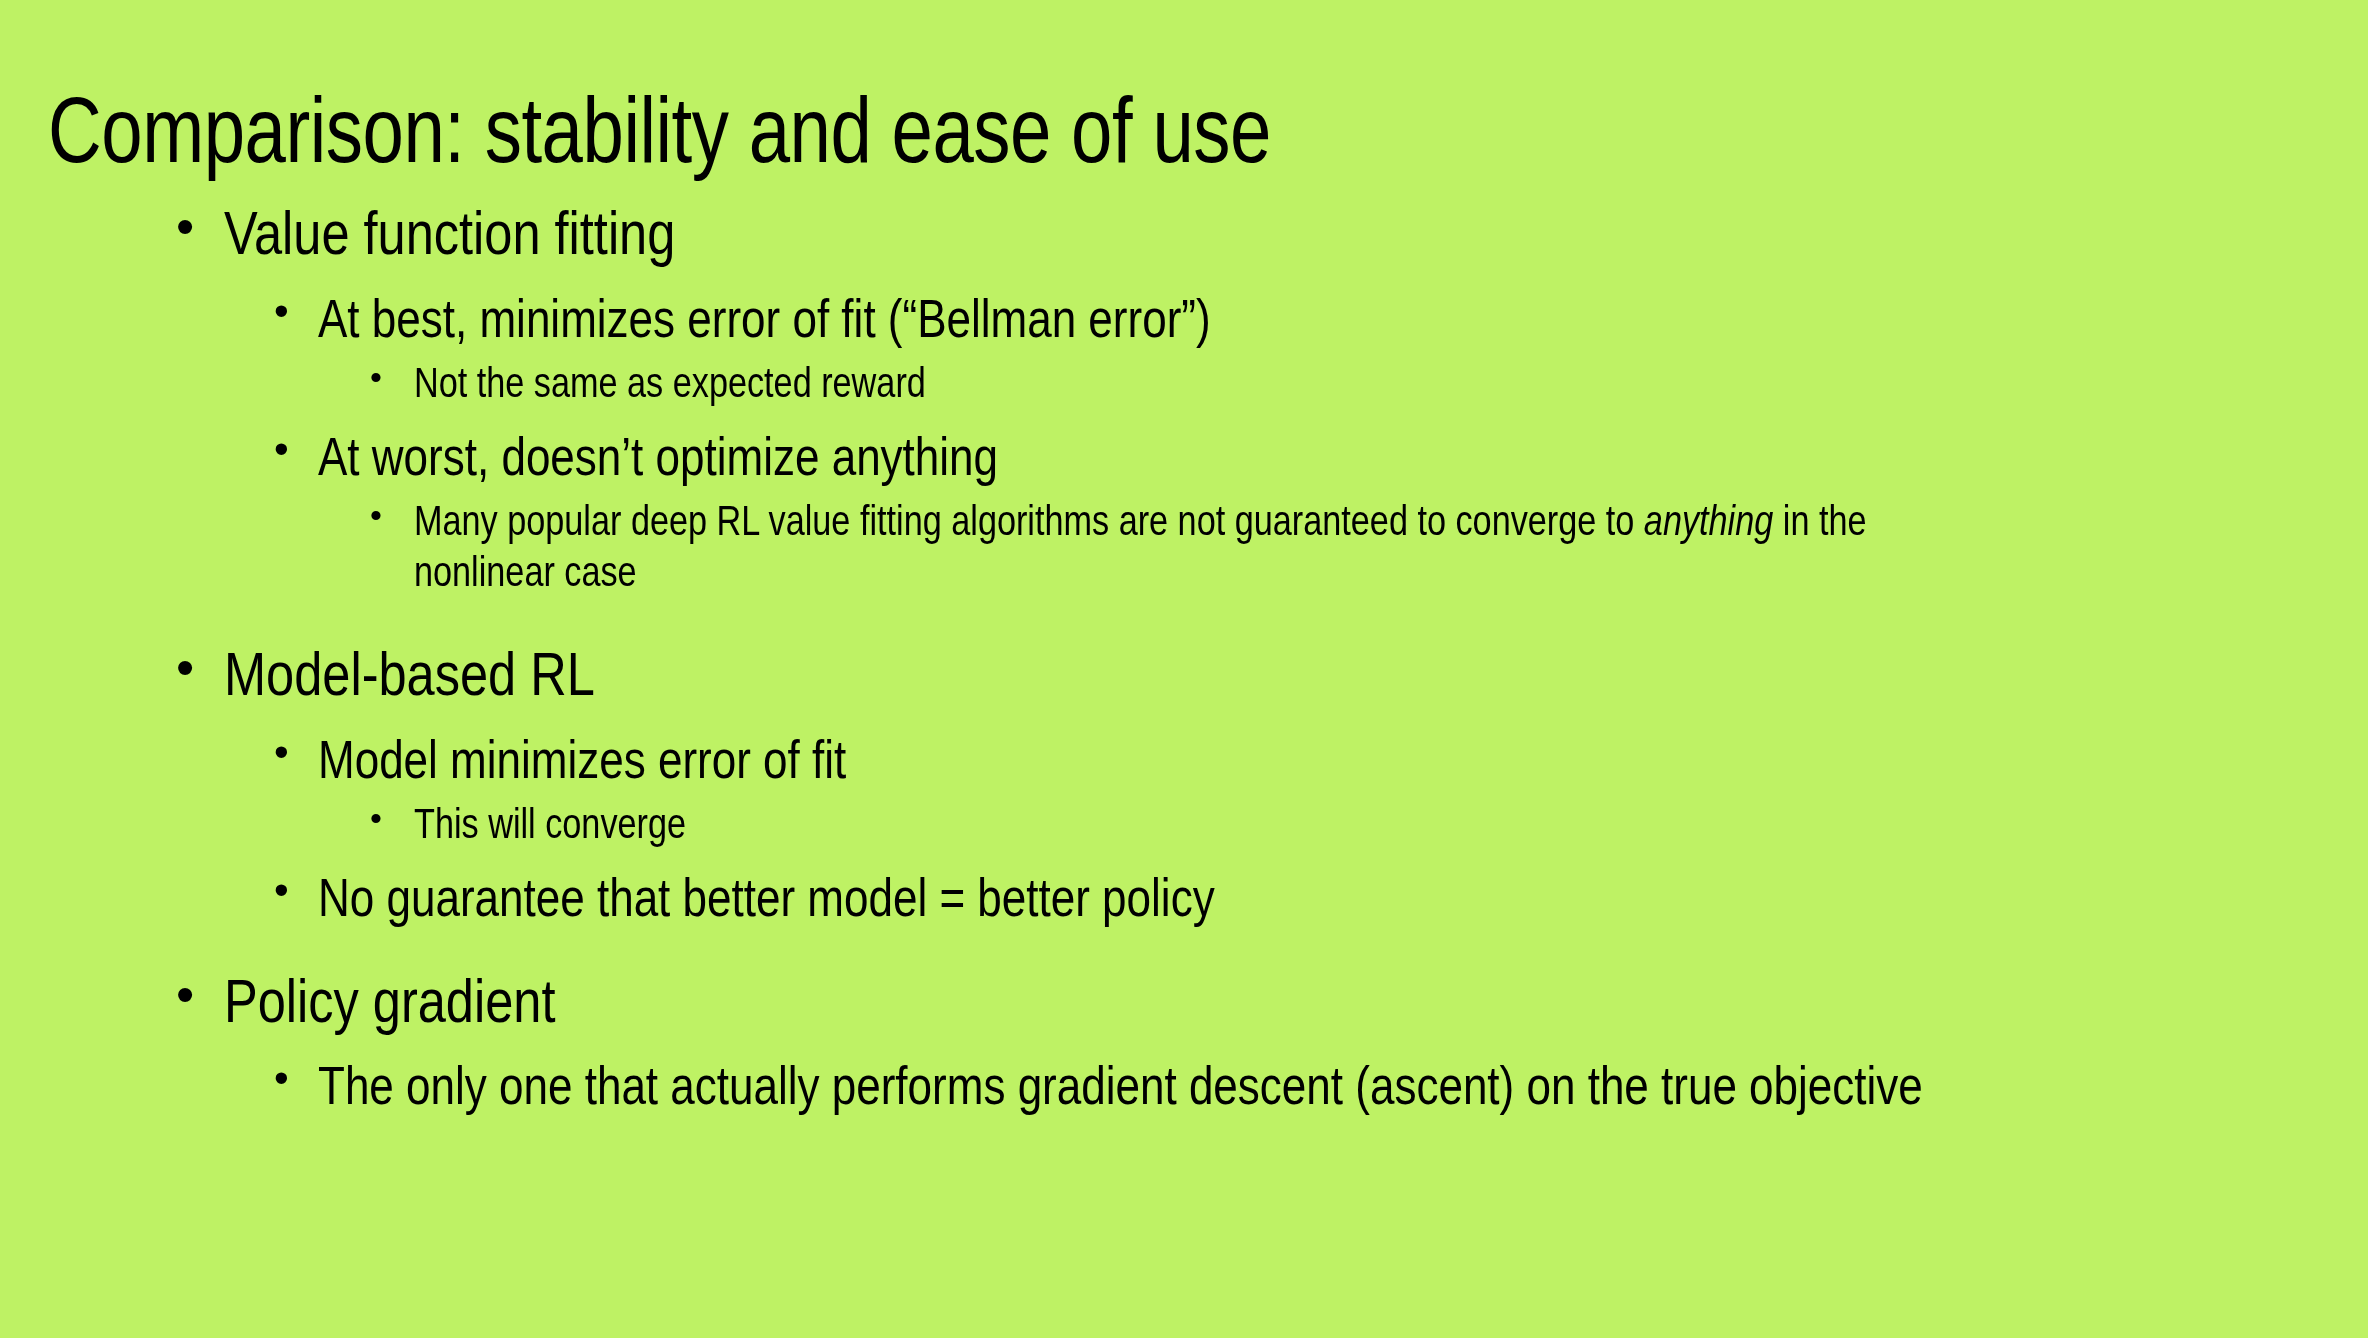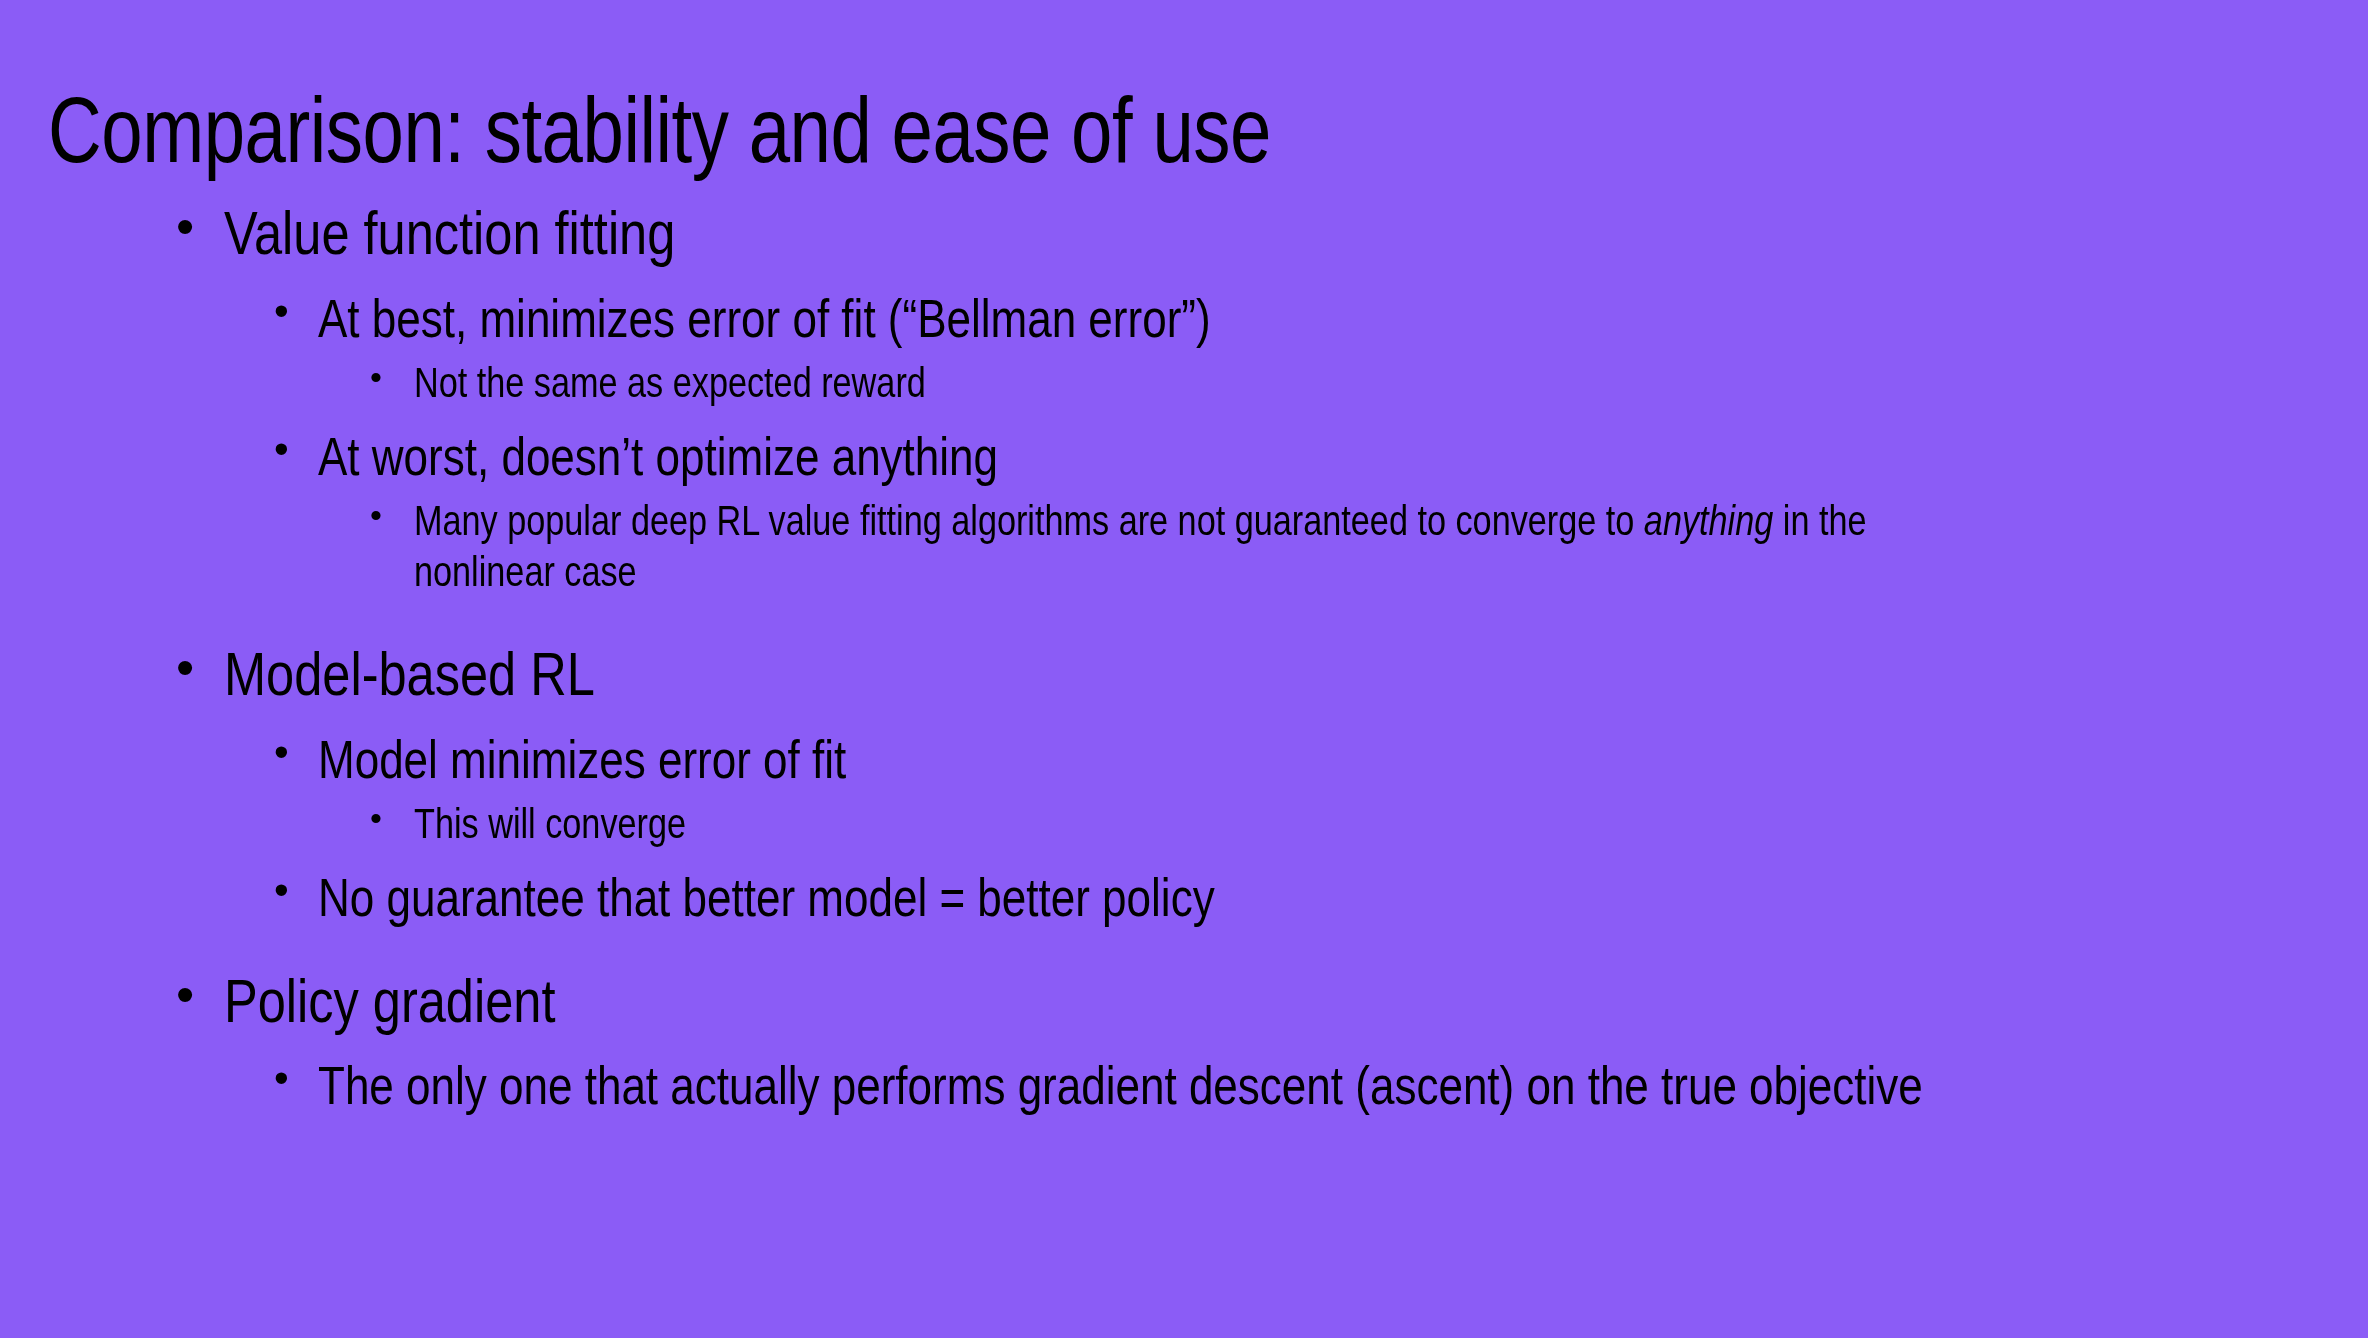--- a/index.html
+++ b/index.html
@@ -14,21 +14,21 @@
     overflow: hidden;
     font-family: "Liberation Sans", "DejaVu Sans", sans-serif;
     color: #000000;
     -webkit-font-smoothing: antialiased;
   }
 
   .slide {
     position: relative;
     width: 2368px;
     height: 1338px;
-    background: #8b5cf6;
+    background: #bef264;
   }
 
   
   .slide-title {
     position: absolute;
     left: 48px;
     top: 18px;
     width: 2260px;
     font-size: 93px;
     line-height: 1.08;

